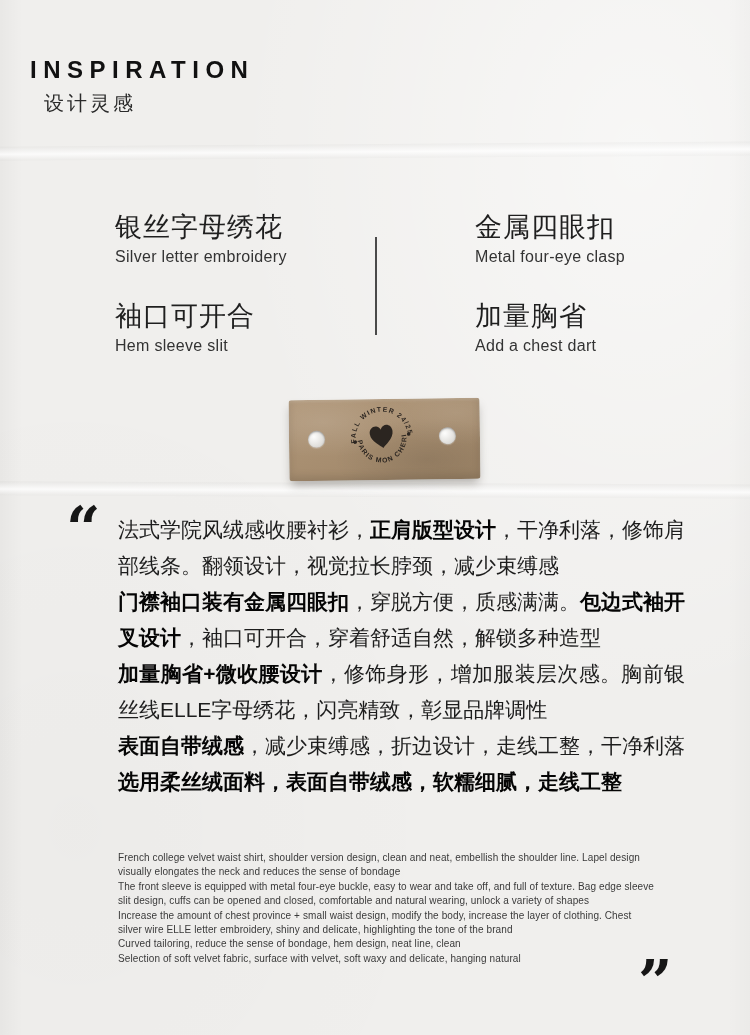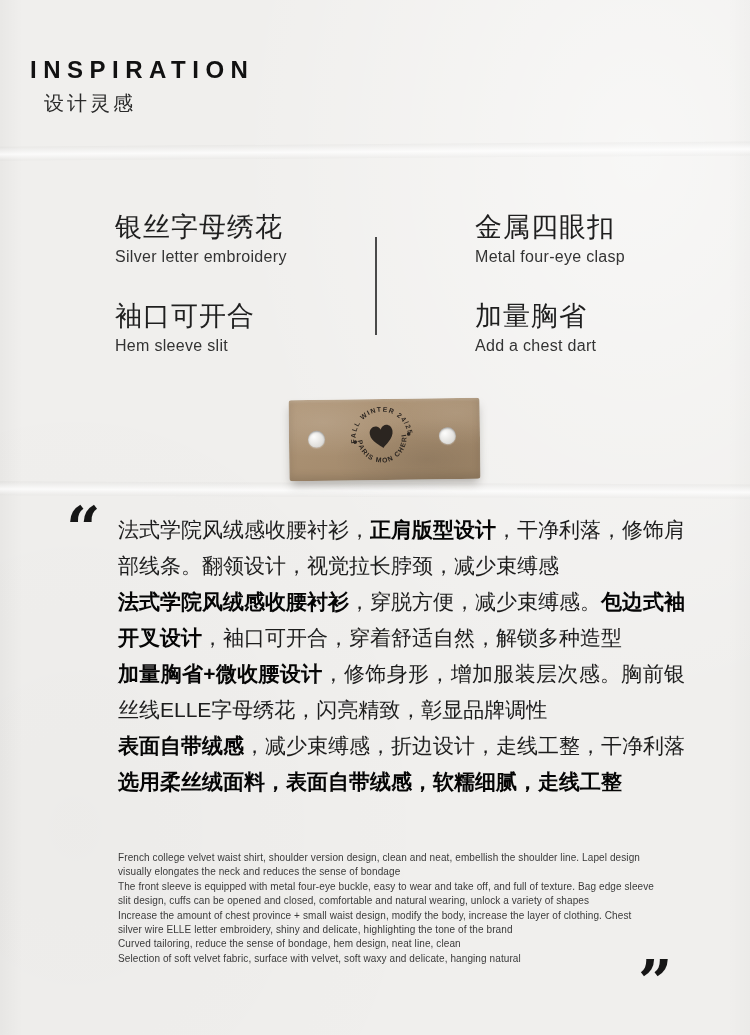--- a/index.html
+++ b/index.html
@@ -151,21 +151,21 @@
       <circle class="stamp-dot" cx="13.5" cy="50" r="2.4"></circle>
       <circle class="stamp-dot" cx="86.5" cy="50" r="2.4"></circle>
       <path class="stamp-heart" d="M50 63.5 C47 60 34.5 53 34.5 42.5 C34.5 35 41 31.5 46 34 C48.2 35.1 49.3 37 50 38.6 C50.7 37 51.8 35.1 54 34 C59 31.5 65.5 35 65.5 42.5 C65.5 53 53 60 50 63.5 Z"></path>
     </svg>
   </div>
 
   <div class="quote-open">“</div>
 
   <div class="quote-body">
       <p><span>法式学院风绒感收腰衬衫，</span><span class="b">正肩版型设计</span><span>，干净利落，修饰肩部线条。翻领设计，视觉拉长脖颈，减少束缚感</span></p>
-      <p><span class="b">法式学院风绒感收腰衬衫</span><span>，穿脱方便，减少束缚感。</span><span class="b">包边式袖开叉设计</span><span>，袖口可开合，穿着舒适自然，解锁多种造型</span></p>
+      <p><span class="b">门襟袖口装有金属四眼扣</span><span>，穿脱方便，质感满满。</span><span class="b">包边式袖开叉设计</span><span>，袖口可开合，穿着舒适自然，解锁多种造型</span></p>
       <p><span class="b">加量胸省+微收腰设计</span><span>，修饰身形，增加服装层次感。胸前银丝线ELLE字母绣花，闪亮精致，彰显品牌调性</span></p>
       <p><span class="b">表面自带绒感</span><span>，减少束缚感，折边设计，走线工整，干净利落</span></p>
       <p><span class="b">选用柔丝绒面料，表面自带绒感，软糯细腻，走线工整</span></p>
     </div>
 
   <div class="fine-print">
       <div>French college velvet waist shirt, shoulder version design, clean and neat, embellish the shoulder line. Lapel design visually elongates the neck and reduces the sense of bondage</div>
       <div>The front sleeve is equipped with metal four-eye buckle, easy to wear and take off, and full of texture. Bag edge sleeve slit design, cuffs can be opened and closed, comfortable and natural wearing, unlock a variety of shapes</div>
       <div>Increase the amount of chest province + small waist design, modify the body, increase the layer of clothing. Chest silver wire ELLE letter embroidery, shiny and delicate, highlighting the tone of the brand</div>
       <div>Curved tailoring, reduce the sense of bondage, hem design, neat line, clean</div>

